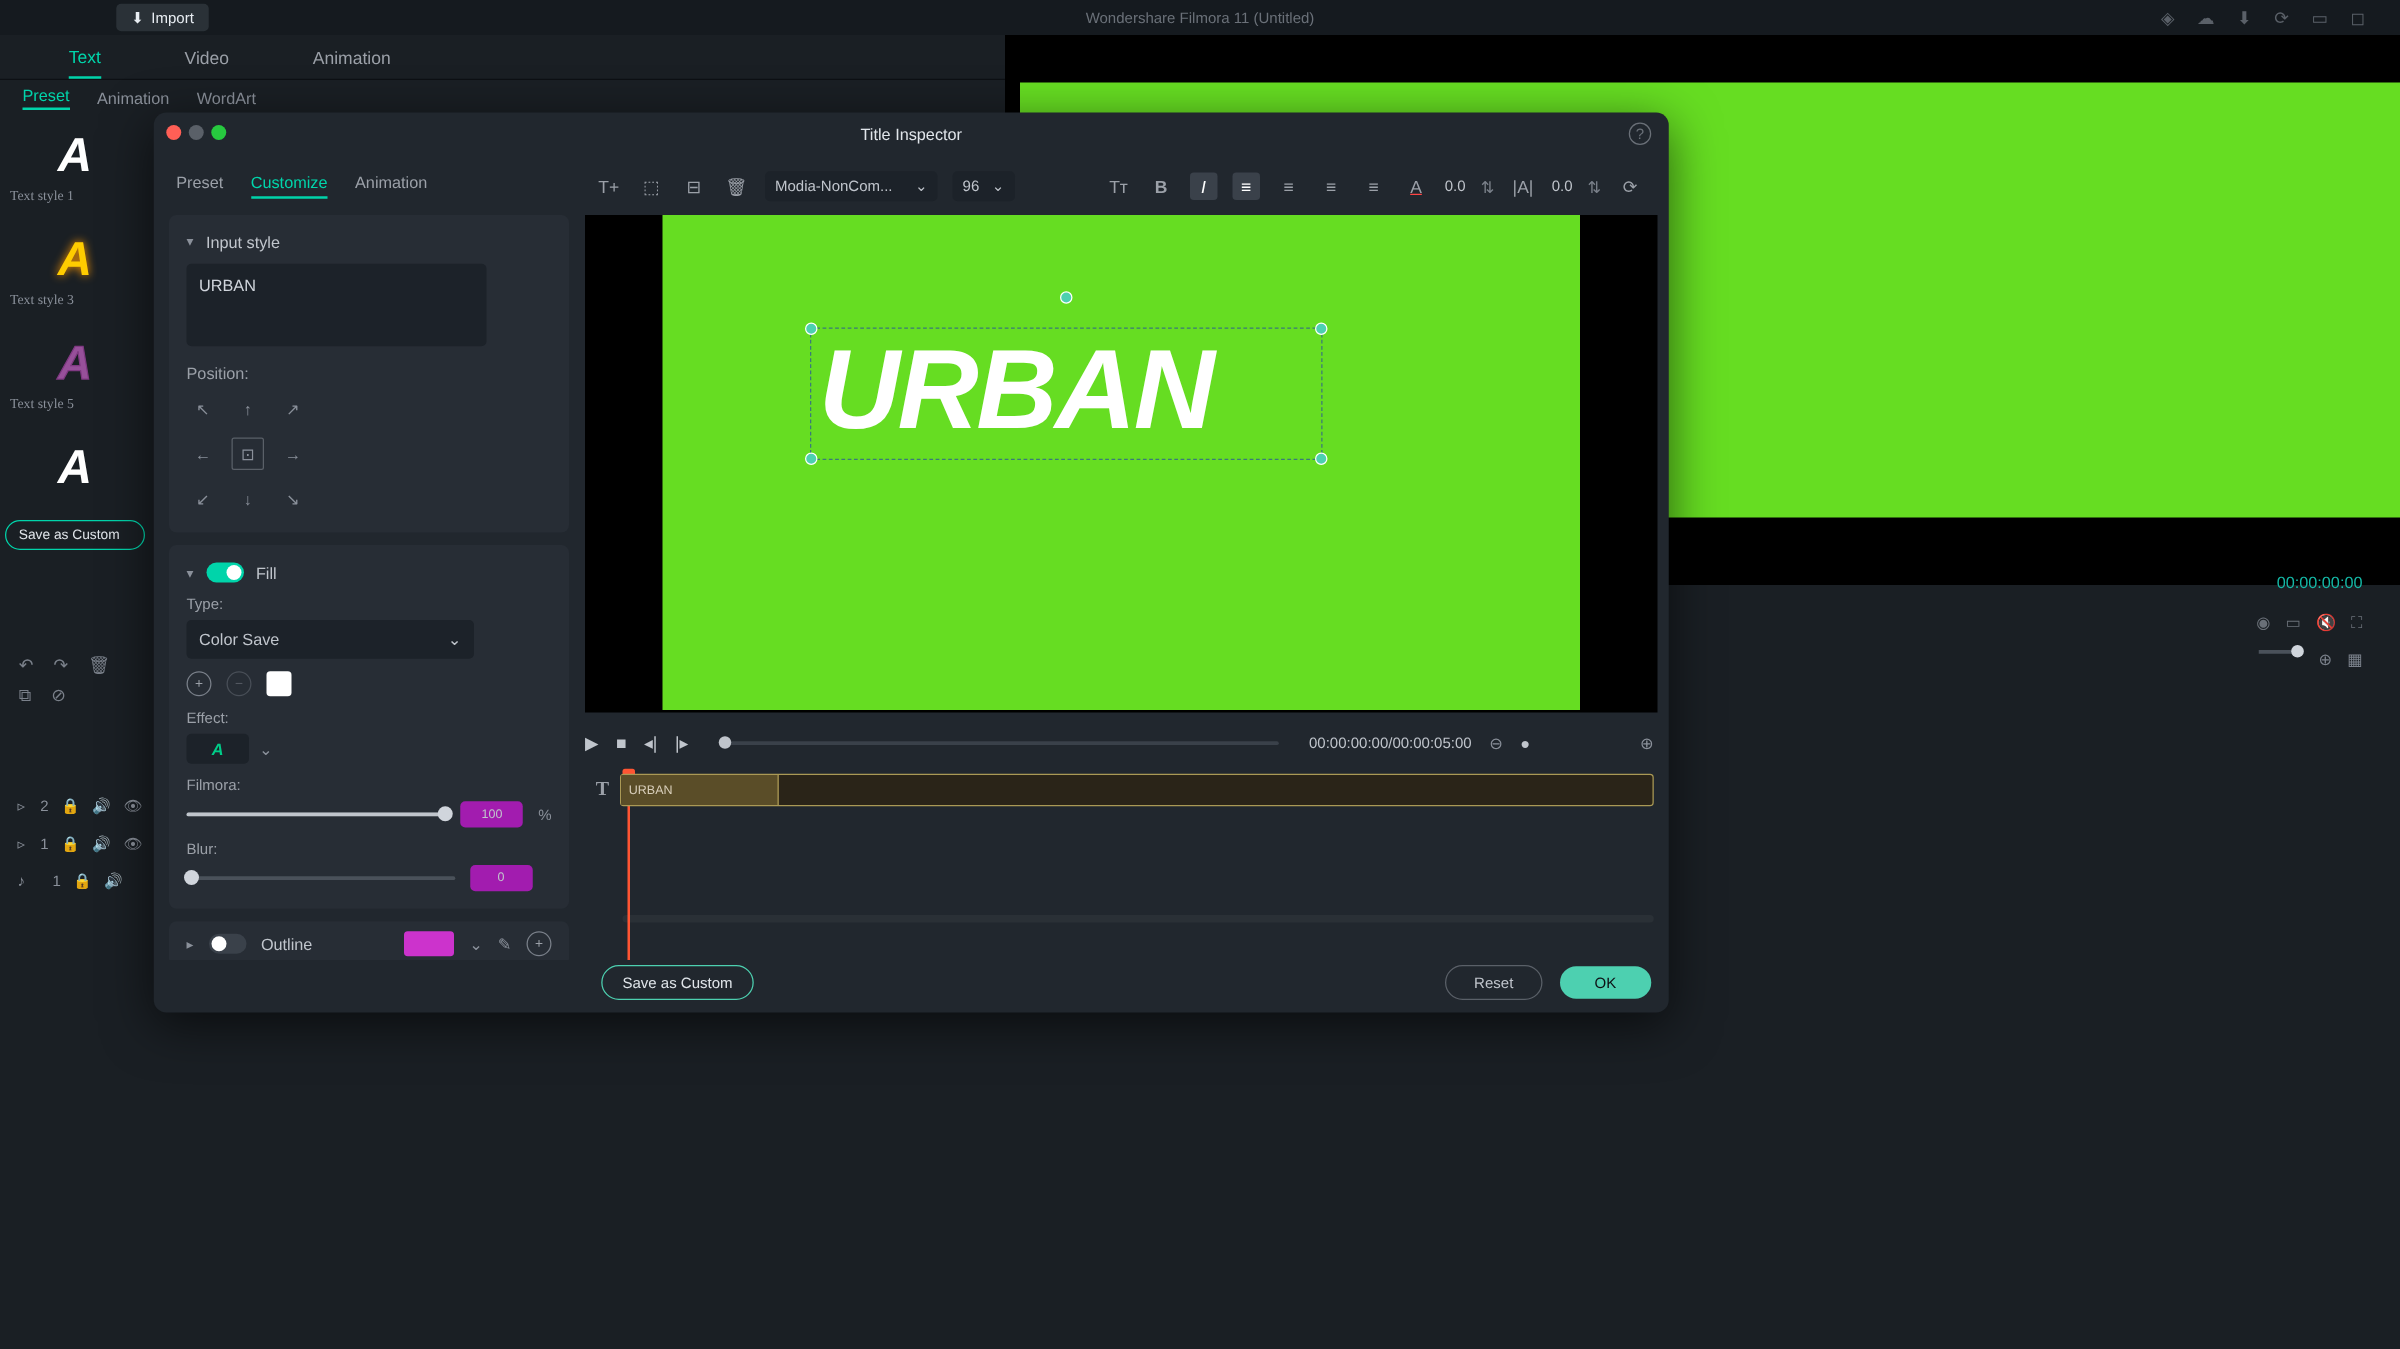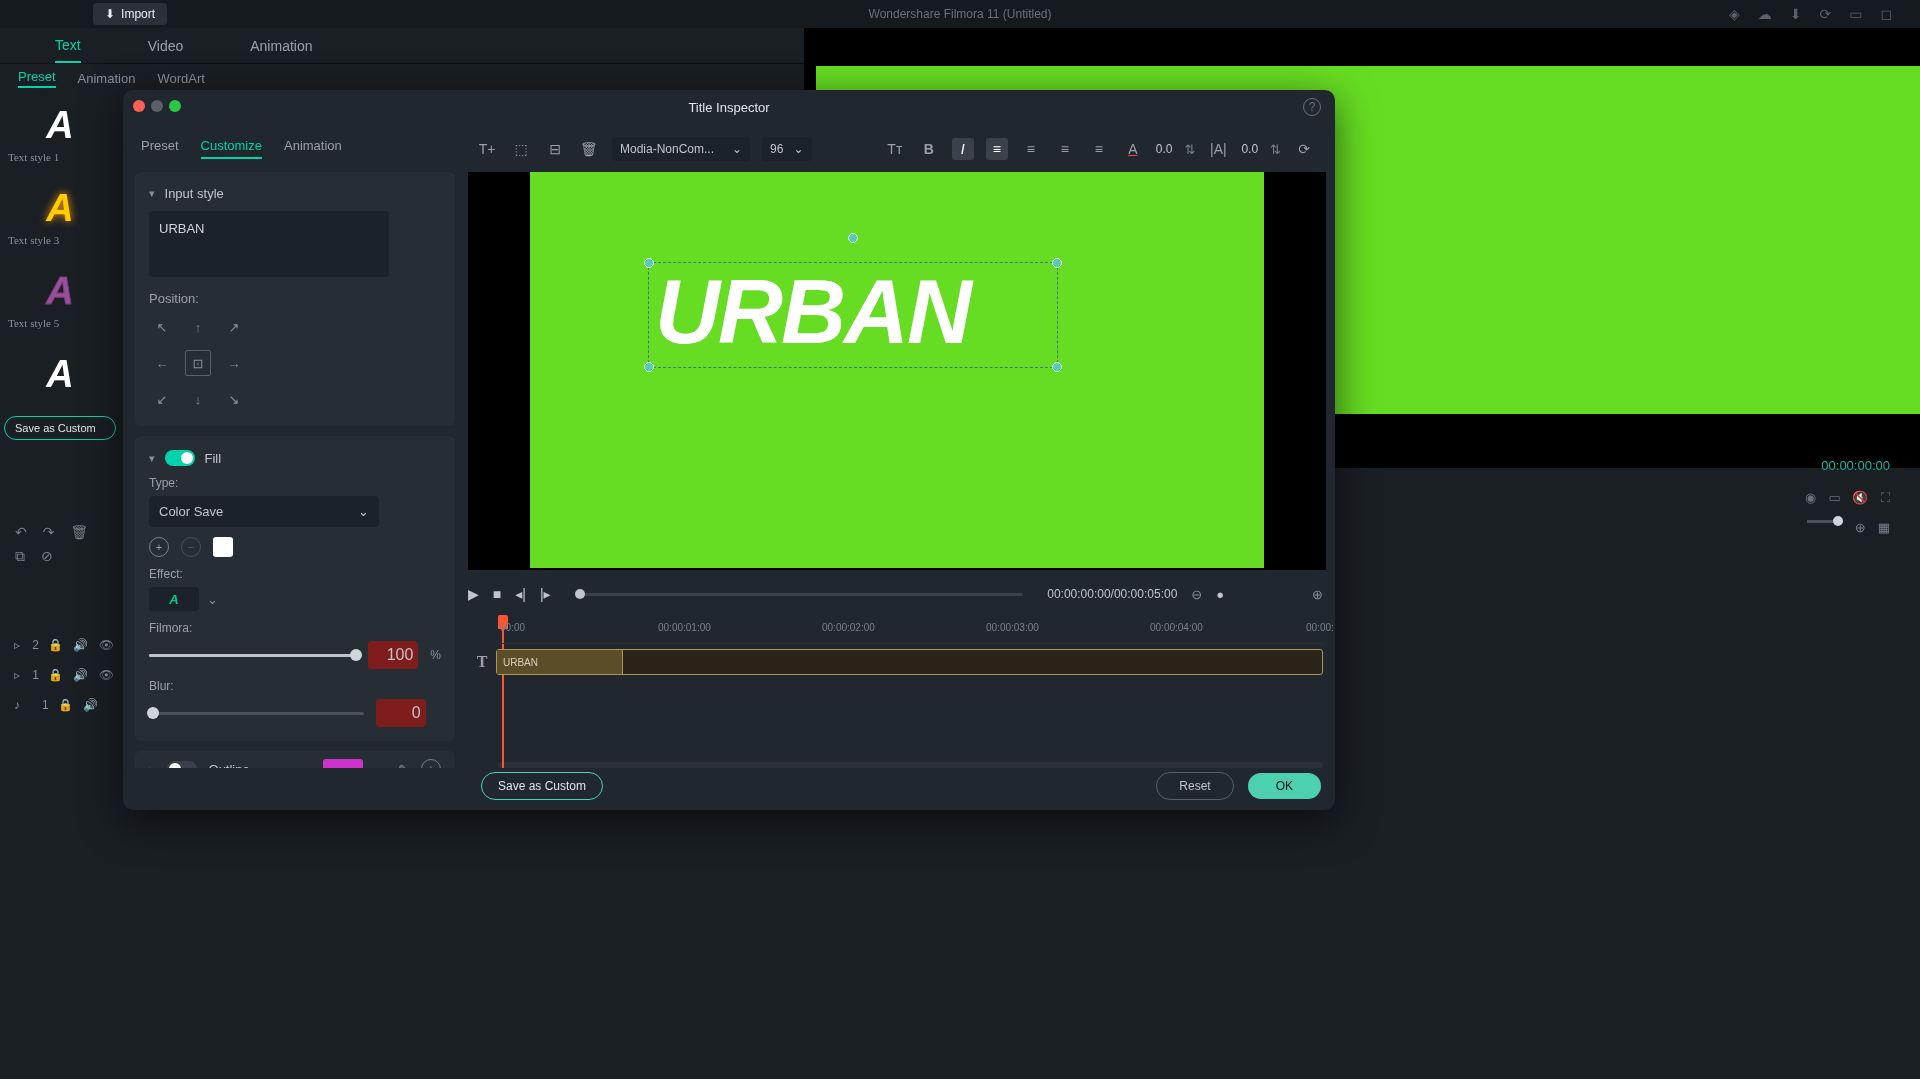--- a/index.html
+++ b/index.html
@@ -78,21 +78,21 @@
 .field-label { color: #9ba0a8; font-size: 12px; margin: 10px 0 6px; }
 .select-row { background: #1c2229; border-radius: 4px; padding: 8px 10px; display: flex; justify-content: space-between; align-items: center; color: #c0c5cc; font-size: 13px; width: 230px; }
 .color-row { display: flex; align-items: center; gap: 12px; margin-top: 10px; }
 .circle-btn { width: 20px; height: 20px; border: 1.5px solid #7a808a; border-radius: 50%; display: flex; align-items: center; justify-content: center; font-size: 11px; color: #9ba0a8; }
 .color-swatch { width: 20px; height: 20px; background: #fff; border-radius: 3px; }
 .effect-preview { width: 50px; height: 24px; background: #1c2229; border-radius: 4px; display: flex; align-items: center; justify-content: center; color: #00cc88; font-weight: bold; font-style: italic; }
 .slider-row { display: flex; align-items: center; gap: 12px; margin-top: 6px; }
 .slider-track { flex: 1; height: 3px; background: #4a515a; border-radius: 2px; position: relative; }
 .slider-fill { position: absolute; left: 0; top: 0; height: 100%; background: #c0c5cc; border-radius: 2px; }
 .slider-thumb { position: absolute; top: -5px; width: 12px; height: 12px; background: #d0d5dc; border-radius: 50%; }
-.value-box { width: 50px; background: #7f1d1d; border-radius: 4px; padding: 5px; text-align: right; color: #c0c5cc; font-size: 16px; }
+.value-box { width: 50px; background: #a21caf; border-radius: 4px; padding: 5px; text-align: center; color: #c0c5cc; font-size: 10px; }
 .unit { color: #8a909a; font-size: 12px; }
 
 
 .outline-row { display: flex; align-items: center; gap: 12px; padding: 8px 14px; background: #272d35; border-radius: 6px; }
 .outline-color { width: 40px; height: 20px; background: #cc33cc; border-radius: 3px; }
 
 
 .inspector-right { position: absolute; left: 345px; top: 40px; right: 12px; bottom: 12px; }
 
 
@@ -411,28 +411,20 @@
       <span class="timecode">00:00:00:00/00:00:05:00</span>
       <span style="color:#8a909a">⊖</span>
       <span style="color:#c0c5cc">●</span>
       <div style="flex:0 0 60px"></div>
       <span style="color:#8a909a">⊕</span>
     </div>
 
     <div class="timeline-area">
       <div class="playhead"></div>
       <div class="playhead-line"></div>
-      <div class="timeline-ruler">
-        <span class="ruler-mark" style="left:2px">00:00</span>
-        <span class="ruler-mark" style="left:160px">00:00:01:00</span>
-        <span class="ruler-mark" style="left:324px">00:00:02:00</span>
-        <span class="ruler-mark" style="left:488px">00:00:03:00</span>
-        <span class="ruler-mark" style="left:652px">00:00:04:00</span>
-        <span class="ruler-mark" style="left:808px">00:00:</span>
-      </div>
       <div class="timeline-track">
         <div class="track-icon">T</div>
         <div class="track-content">
           <div class="clip">
             <span>URBAN</span>
           </div>
         </div>
       </div>
       <div class="timeline-empty"></div>
       <div class="timeline-scroll"></div>

